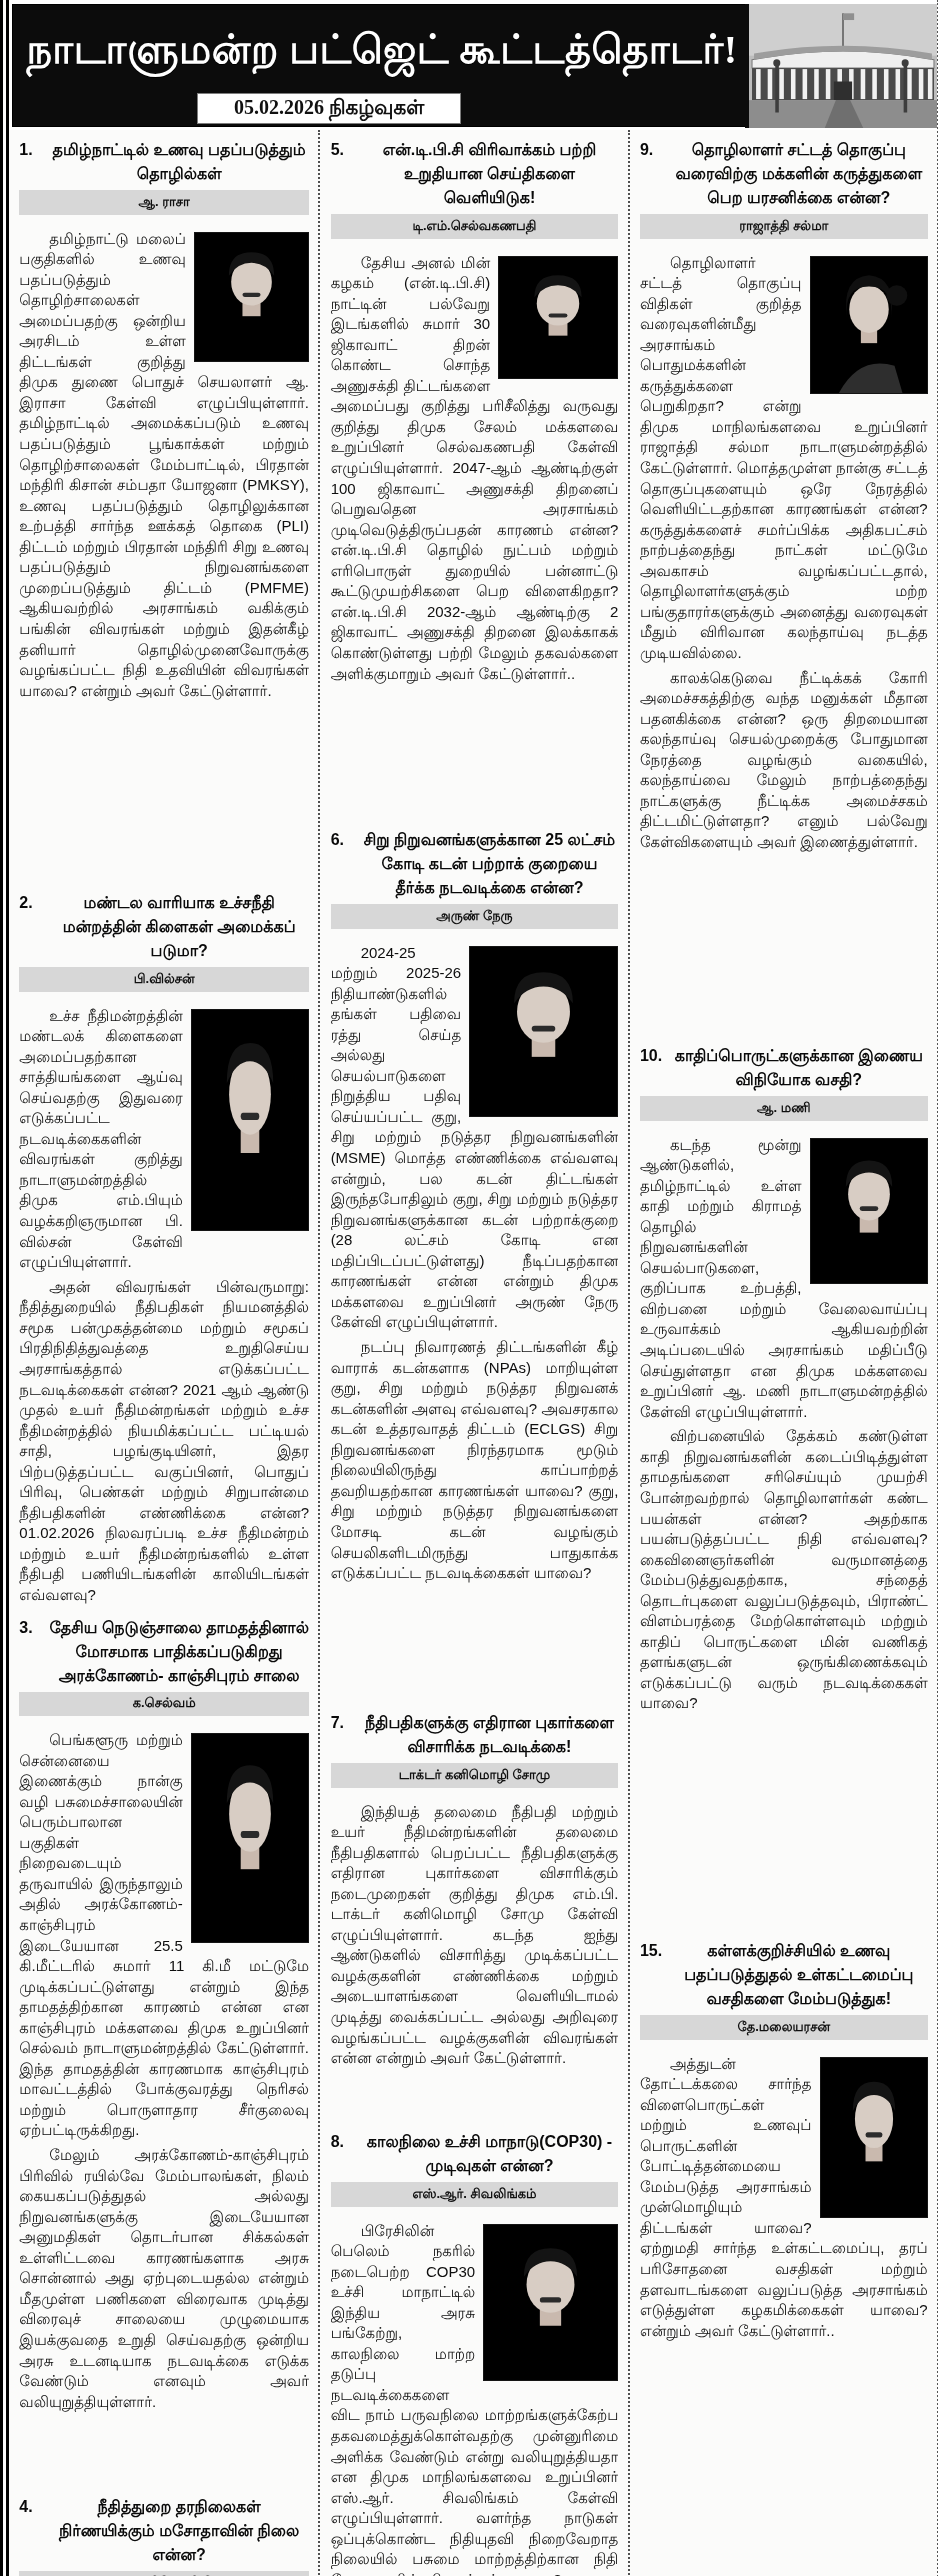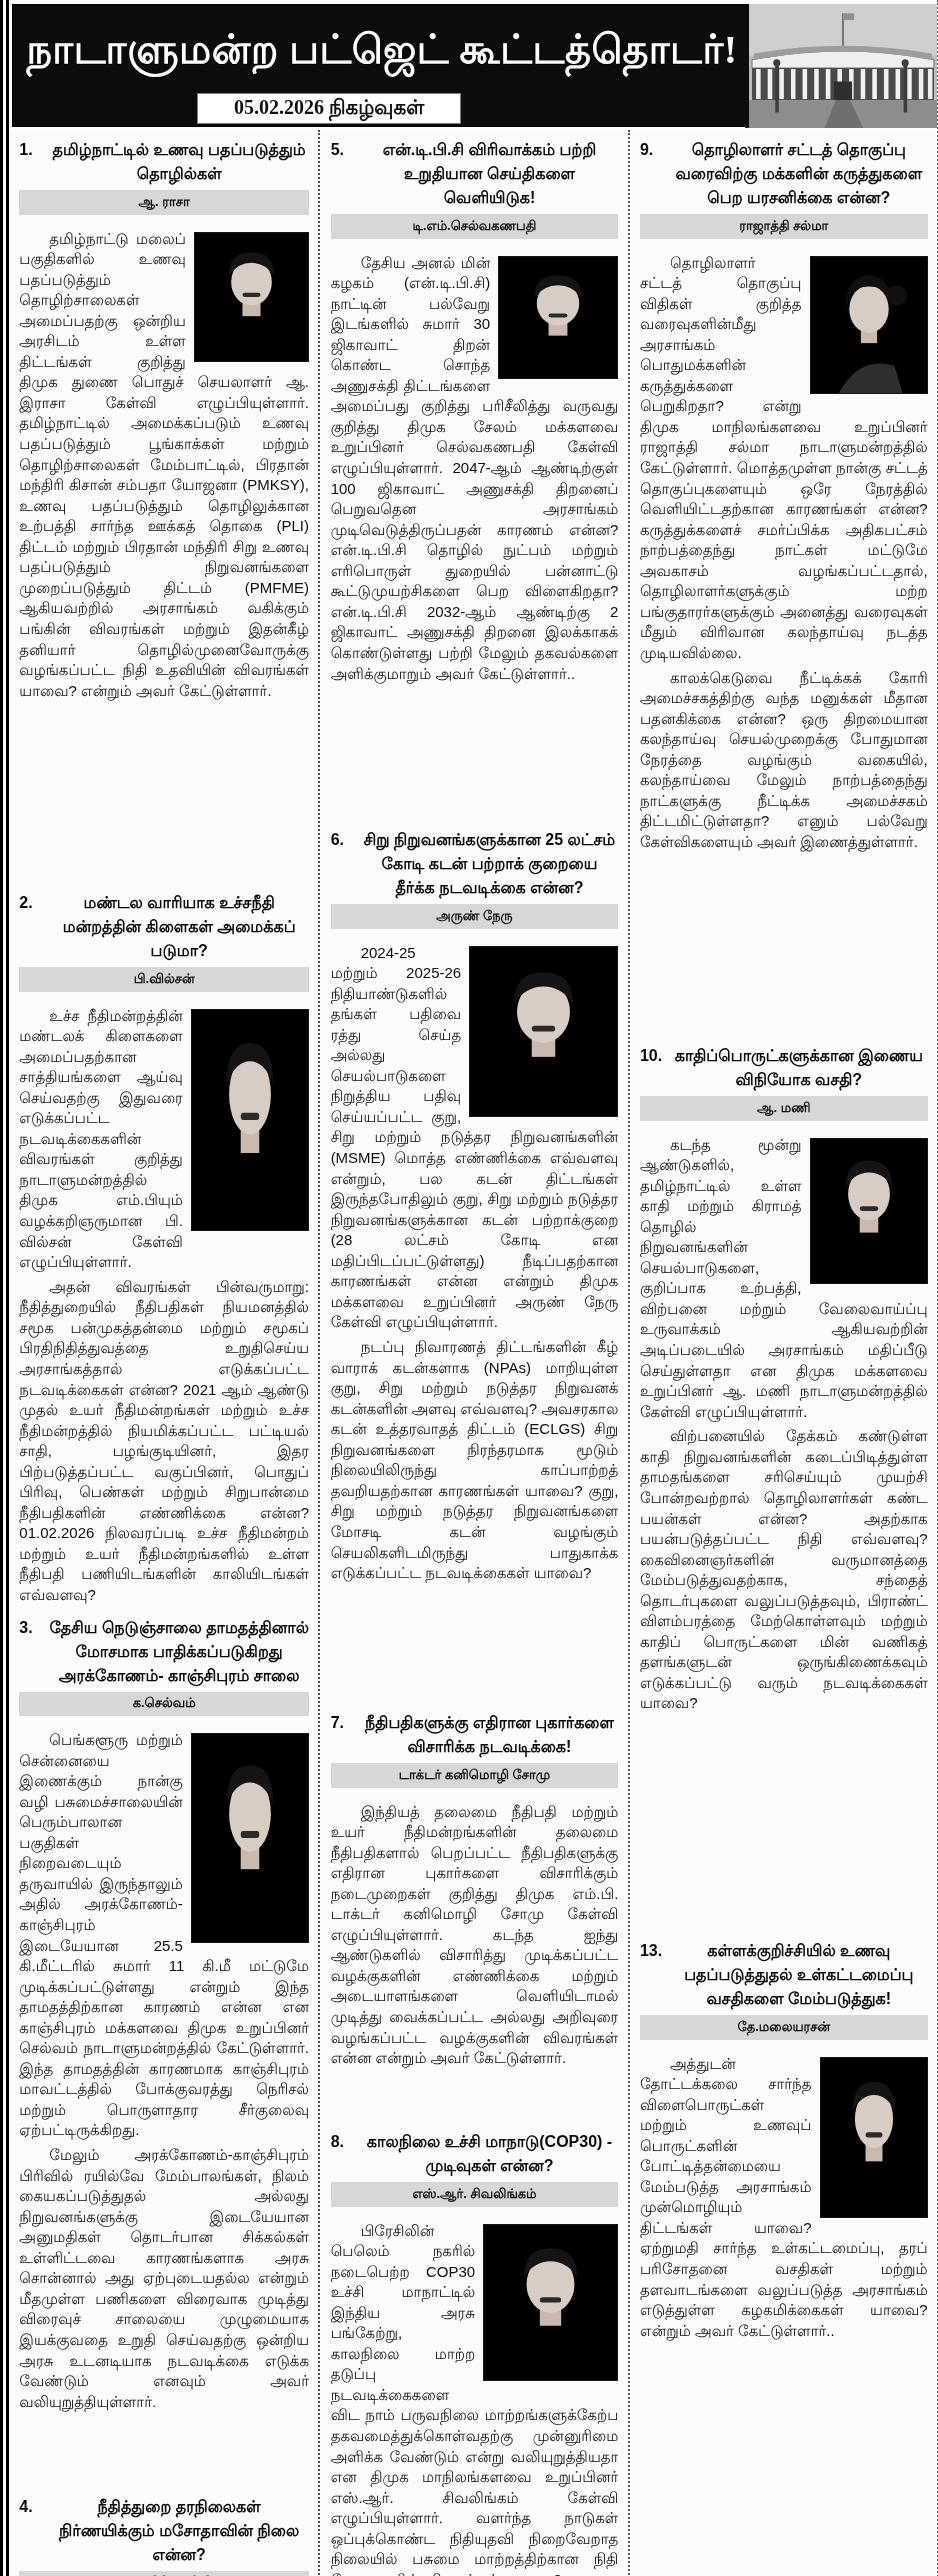--- a/index.html
+++ b/index.html
@@ -333,21 +333,21 @@
                 <use href="#sym-man"></use>
               </svg>
           </span>
           <p class="para">கடந்த மூன்று ஆண்டுகளில், தமிழ்நாட்டில் உள்ள காதி மற்றும் கிராமத் தொழில் நிறுவனங்களின் செயல்பாடுகளை, குறிப்பாக உற்பத்தி, விற்பனை மற்றும் வேலைவாய்ப்பு உருவாக்கம் ஆகியவற்றின் அடிப்படையில் அரசாங்கம் மதிப்பீடு செய்துள்ளதா என திமுக மக்களவை உறுப்பினர் ஆ. மணி நாடாளுமன்றத்தில் கேள்வி எழுப்பியுள்ளார்.</p>
           <p class="para">விற்பனையில் தேக்கம் கண்டுள்ள காதி நிறுவனங்களின் கடைப்பிடித்துள்ள தாமதங்களை சரிசெய்யும் முயற்சி போன்றவற்றால் தொழிலாளர்கள் கண்ட பயன்கள் என்ன? அதற்காக பயன்படுத்தப்பட்ட நிதி எவ்வளவு? கைவினைஞர்களின் வருமானத்தை மேம்படுத்துவதற்காக, சந்தைத் தொடர்புகளை வலுப்படுத்தவும், பிராண்ட் விளம்பரத்தை மேற்கொள்ளவும் மற்றும் காதிப் பொருட்களை மின் வணிகத் தளங்களுடன் ஒருங்கிணைக்கவும் எடுக்கப்பட்டு வரும் நடவடிக்கைகள் யாவை?</p>
         </div>
       </section>
 
       <section class="sec s11">
         <h2 class="sec-h">
-          <span class="num">13.</span>
+          <span class="num">15.</span>
           <span class="ht">கள்ளக்குறிச்சியில் உணவு பதப்படுத்துதல் உள்கட்டமைப்பு வசதிகளை மேம்படுத்துக!</span>
         </h2>
         <div class="author-bar">
           <span>தே.மலையரசன்</span>
         </div>
         <div class="body">
           <span class="photo ph-s11 v-dark">
             <svg viewBox="0 0 100 120" preserveAspectRatio="none">
                 <use href="#sym-man"></use>
               </svg>

